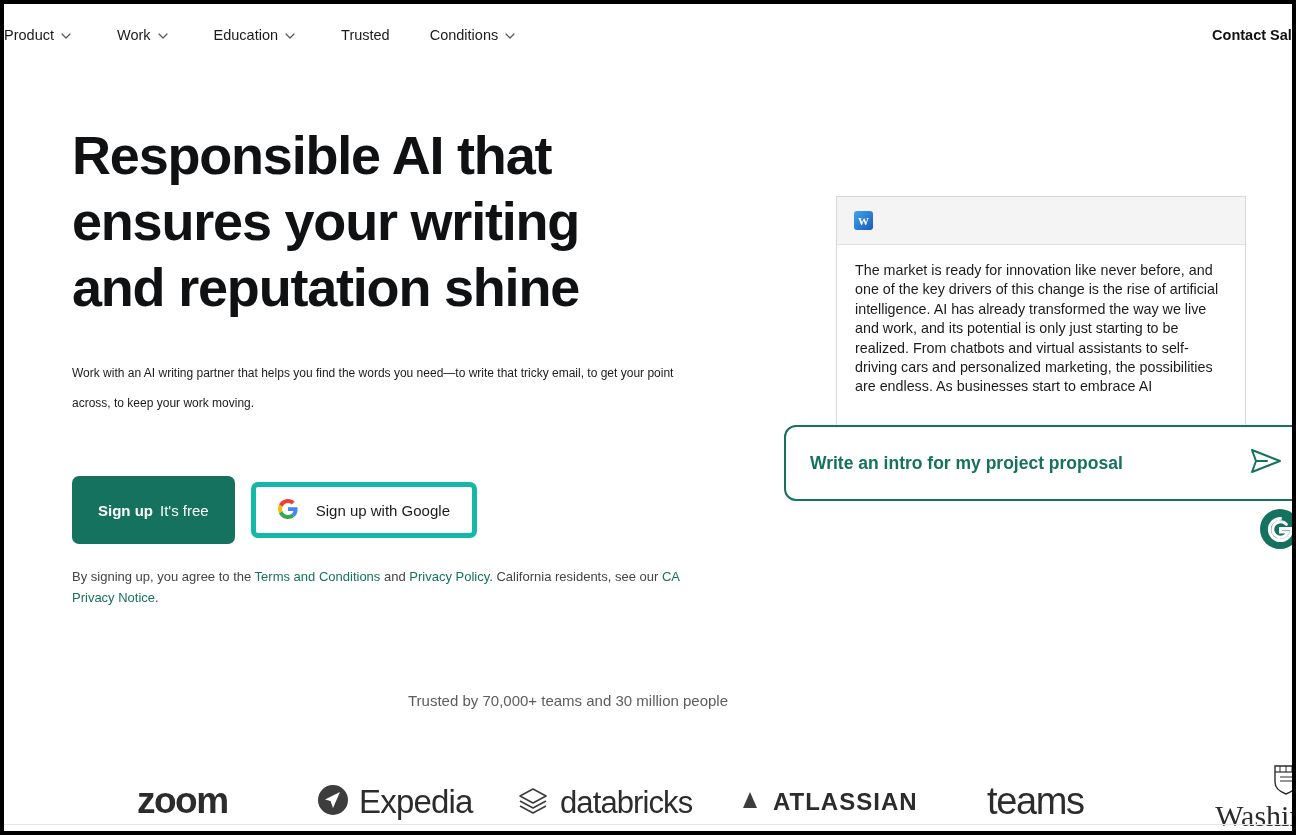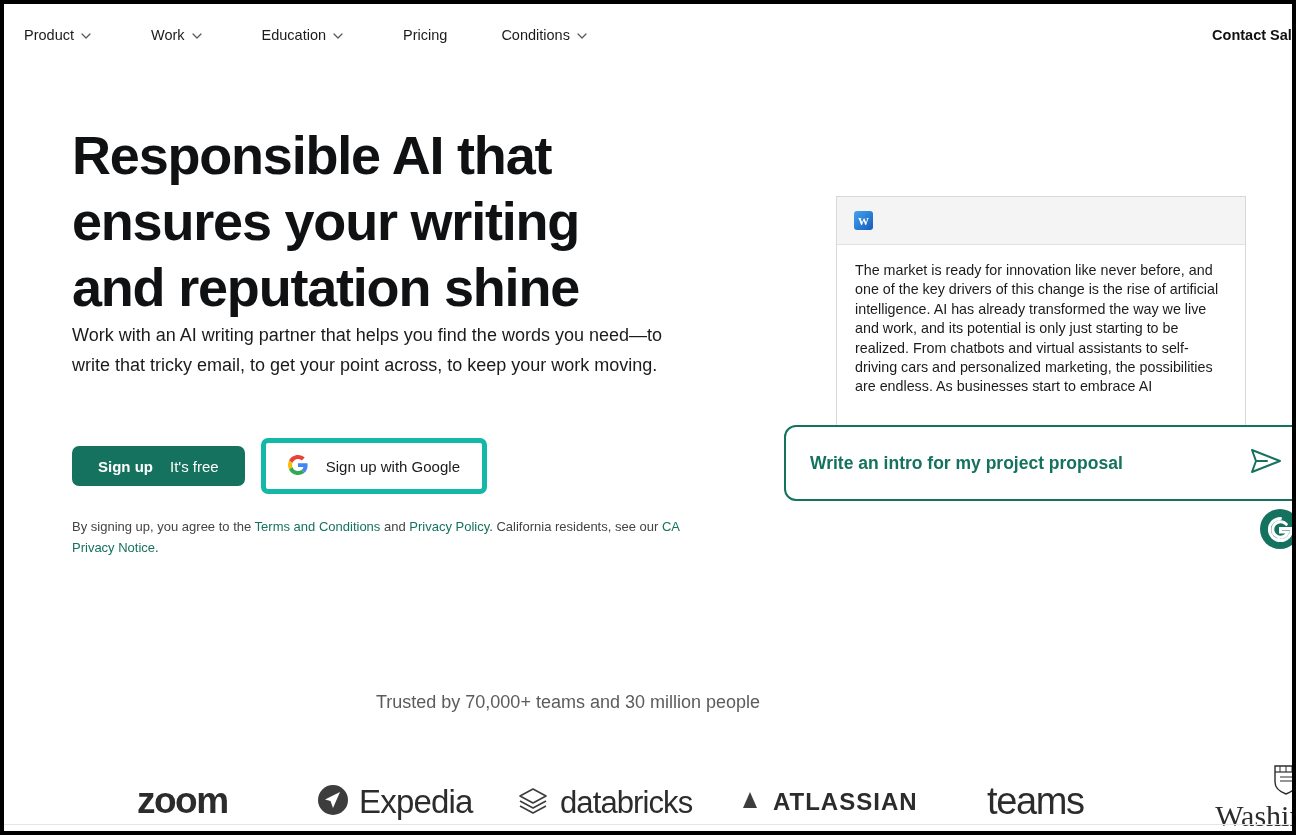--- a/index.html
+++ b/index.html
@@ -25,21 +25,21 @@
     overflow:hidden;
   }
 
   
   .nav {
     position:absolute; left:0; top:0;
     width:1288px; height:62px;
     display:flex; align-items:center;
     background:#fff;
   }
-  .nav-left { display:flex; padding-left:20px; gap:14px; }
+  .nav-left { display:flex; gap:0px; }
   .nav-item {
     display:flex; align-items:center; gap:7px;
     font-size:14.5px; color:#1b1b1b;
     padding:0 24px 0 0; margin-right:22px;
     cursor:pointer; white-space:nowrap;
   }
   .nav-item.no-caret { margin-right:40px; padding-right:0; }
   .caret {
     width:10px; height:10px;
     display:inline-block; position:relative; top:1px;
@@ -55,29 +55,30 @@
   }
 
   
   .hero-left { position:absolute; left:68px; top:118px; width:640px; }
   .headline {
     font-size:54px; line-height:66px;
     font-weight:bold; letter-spacing:-1.2px;
     color:#101113;
   }
   .subhead {
-    font-size:18px; line-height:30px; color:#1b1b1b;
+    margin-top:38px;
+    font-size:12px; line-height:30px; color:#1b1b1b;
     width:625px;
   }
   .cta-row { display:flex; align-items:center; margin-top:58px; gap:16px; }
   .btn-signup {
     background:#15725e; color:#fff;
     border:none; border-radius:7px;
-    height:40px; padding:0 26px;
-    display:flex; align-items:center; gap:17px;
+    height:68px; padding:0 26px;
+    display:flex; align-items:center; gap:7px;
     font-size:15px; cursor:pointer;
   }
   .btn-signup .b { font-weight:bold; }
   .btn-signup .f { font-weight:normal; }
   .btn-google {
     background:#fff; border:5px solid #14b8a6; border-radius:7px;
     height:56px; padding:0 22px;
     display:flex; align-items:center; gap:18px;
     font-size:15px; color:#1b1b1b; cursor:pointer;
   }
@@ -138,21 +139,21 @@
     width:40px; height:40px;
     border-radius:50%;
     background:#15725e;
     display:flex; align-items:center; justify-content:center;
   }
 
   
   .trusted {
     position:absolute; left:0; top:688px; width:1128px;
     text-align:center;
-    font-size:18px; color:#5c5c5c;
+    font-size:15px; color:#5c5c5c;
   }
 
   
   .logos {
     position:absolute; left:0; top:762px; width:1288px; height:82px;
     display:flex; align-items:center;
   }
   .logo { position:absolute; display:flex; align-items:center; color:#3d3d3d; }
   .logo-zoom {
     left:133px; top:14px;
@@ -208,21 +209,21 @@
       <div class="nav-item">
         <span>Education</span>
         <span class="caret">
           <svg width="10" height="10" viewBox="0 0 10 10">
               <path d="M1 3 L5 7 L9 3" fill="none" stroke="#555" stroke-width="1.2" stroke-linecap="round" stroke-linejoin="round"></path>
             </svg>
         </span>
       </div>
 
       <div class="nav-item no-caret">
-        <span>Pricing</span>
+        <span>Trusted</span>
       </div>
 
       <div class="nav-item">
         <span>Conditions</span>
         <span class="caret">
           <svg width="10" height="10" viewBox="0 0 10 10">
               <path d="M1 3 L5 7 L9 3" fill="none" stroke="#555" stroke-width="1.2" stroke-linecap="round" stroke-linejoin="round"></path>
             </svg>
         </span>
       </div>

